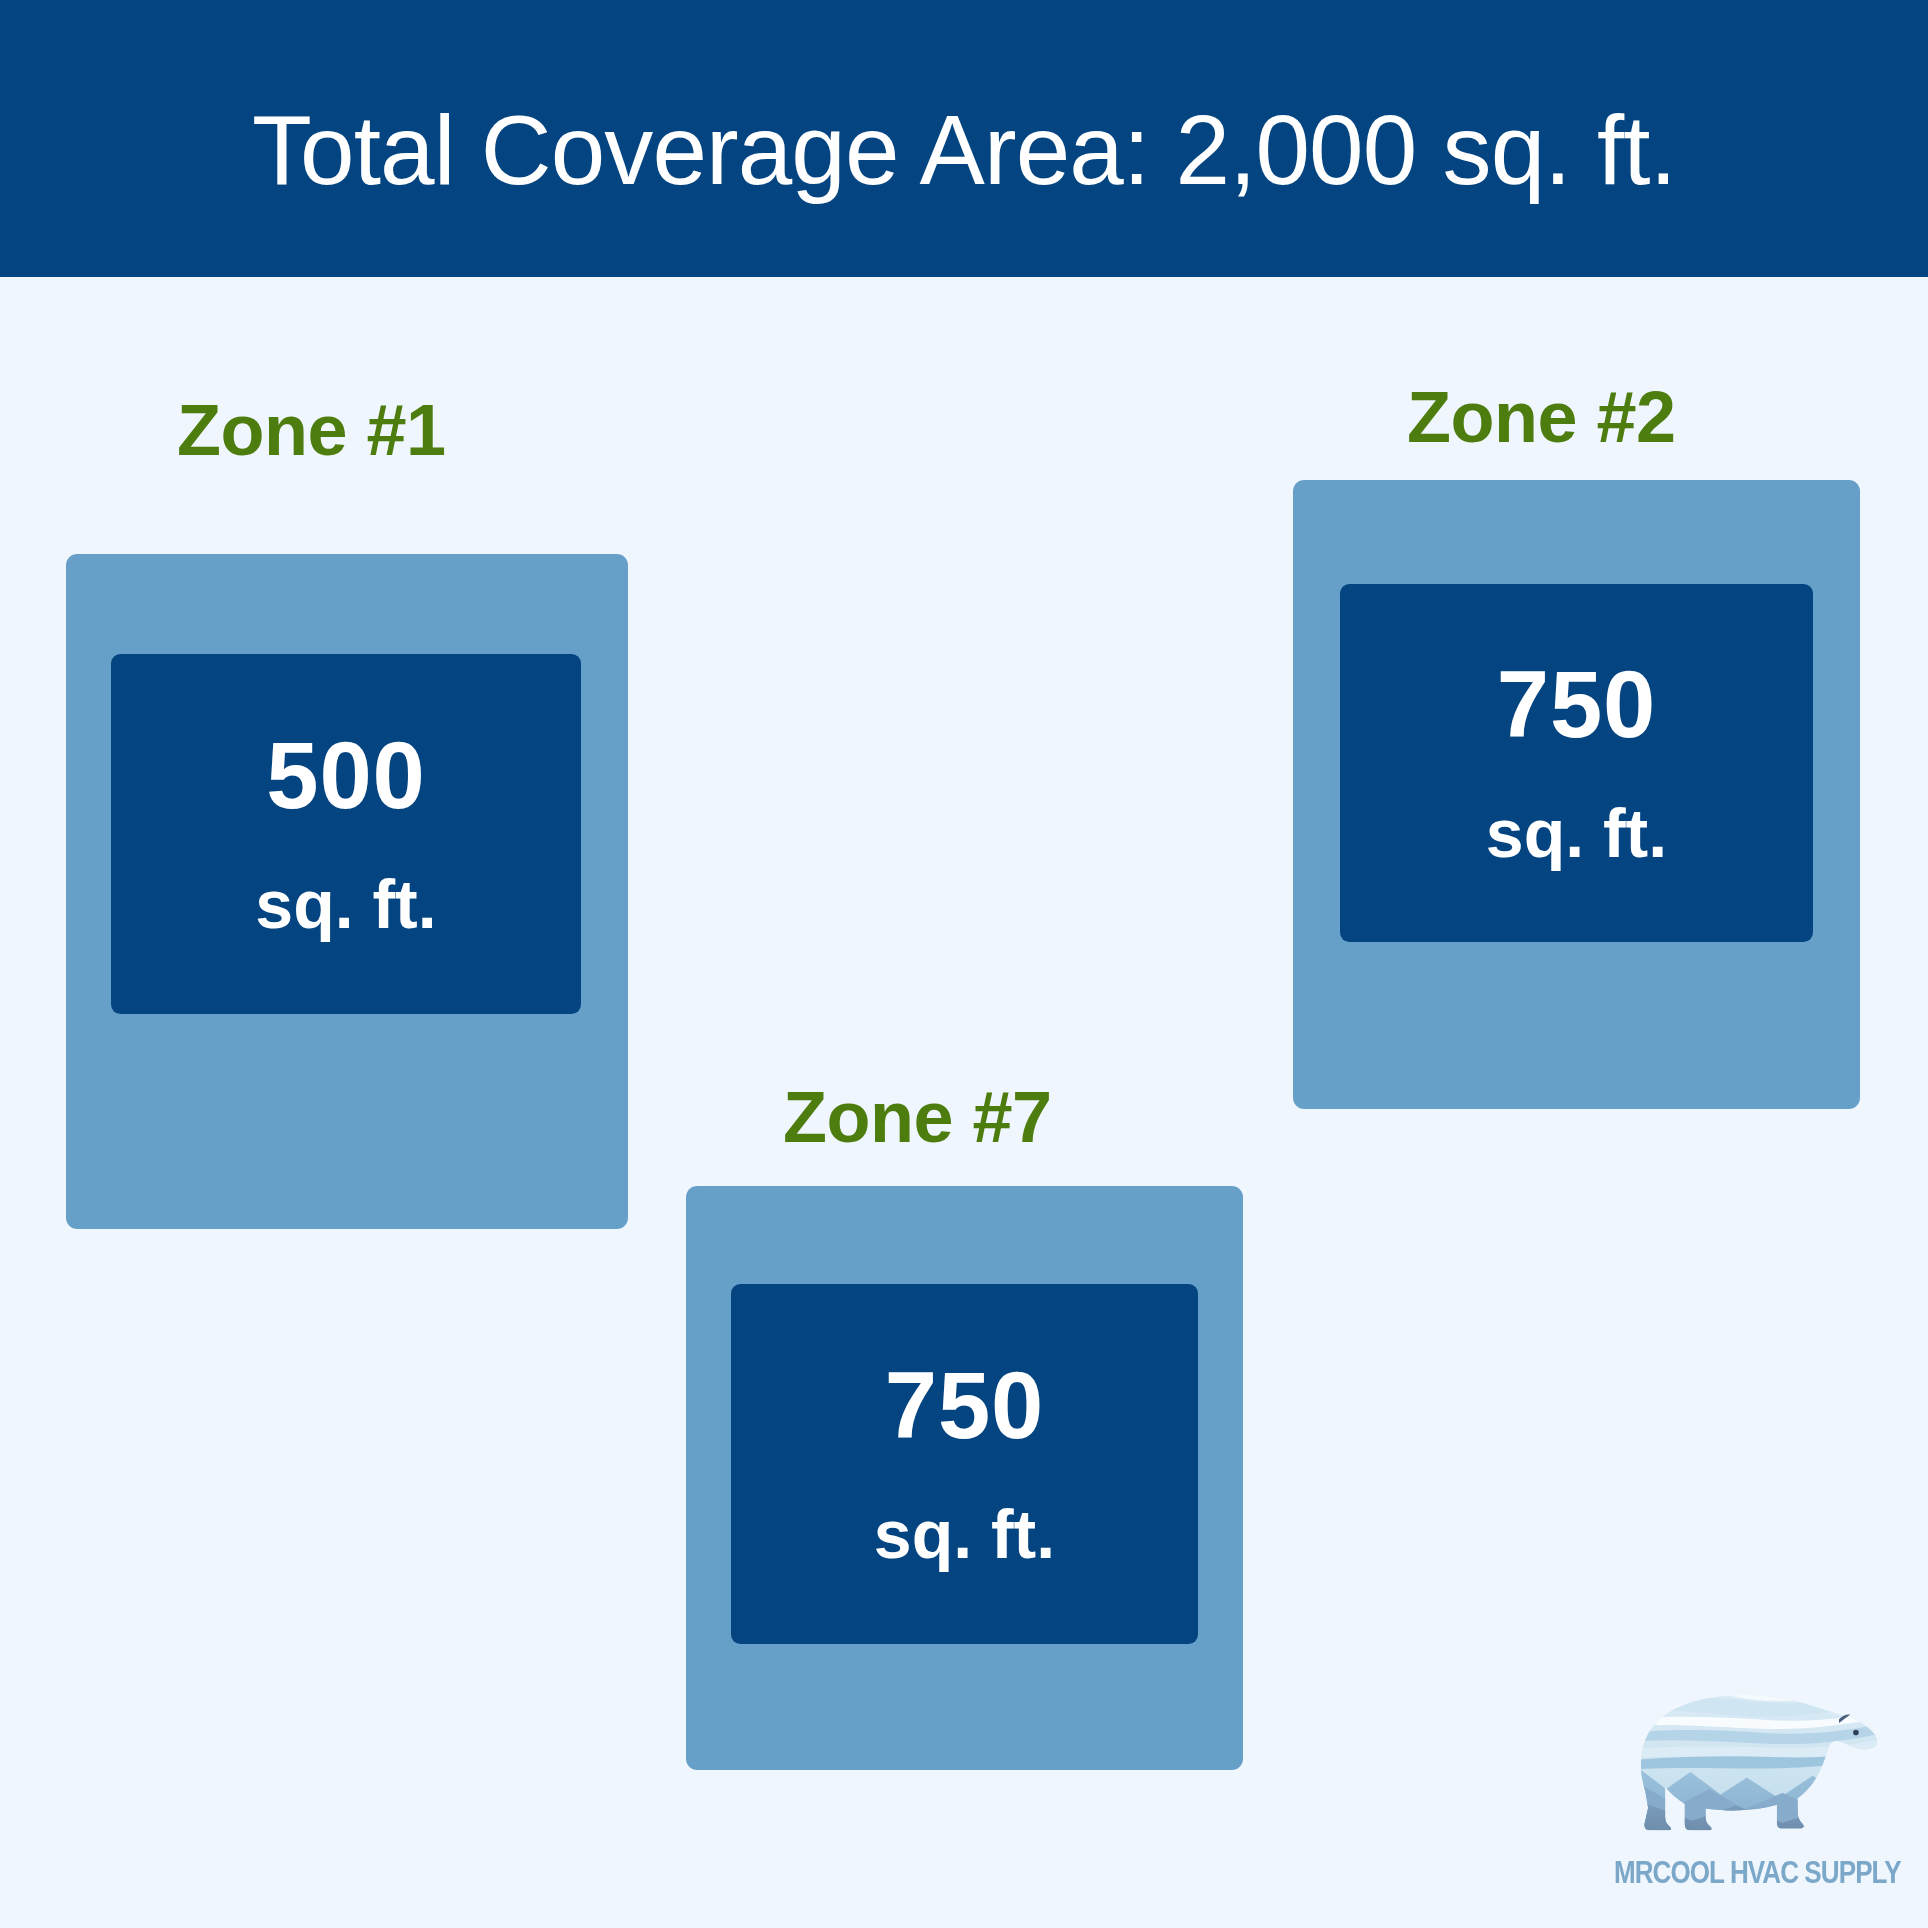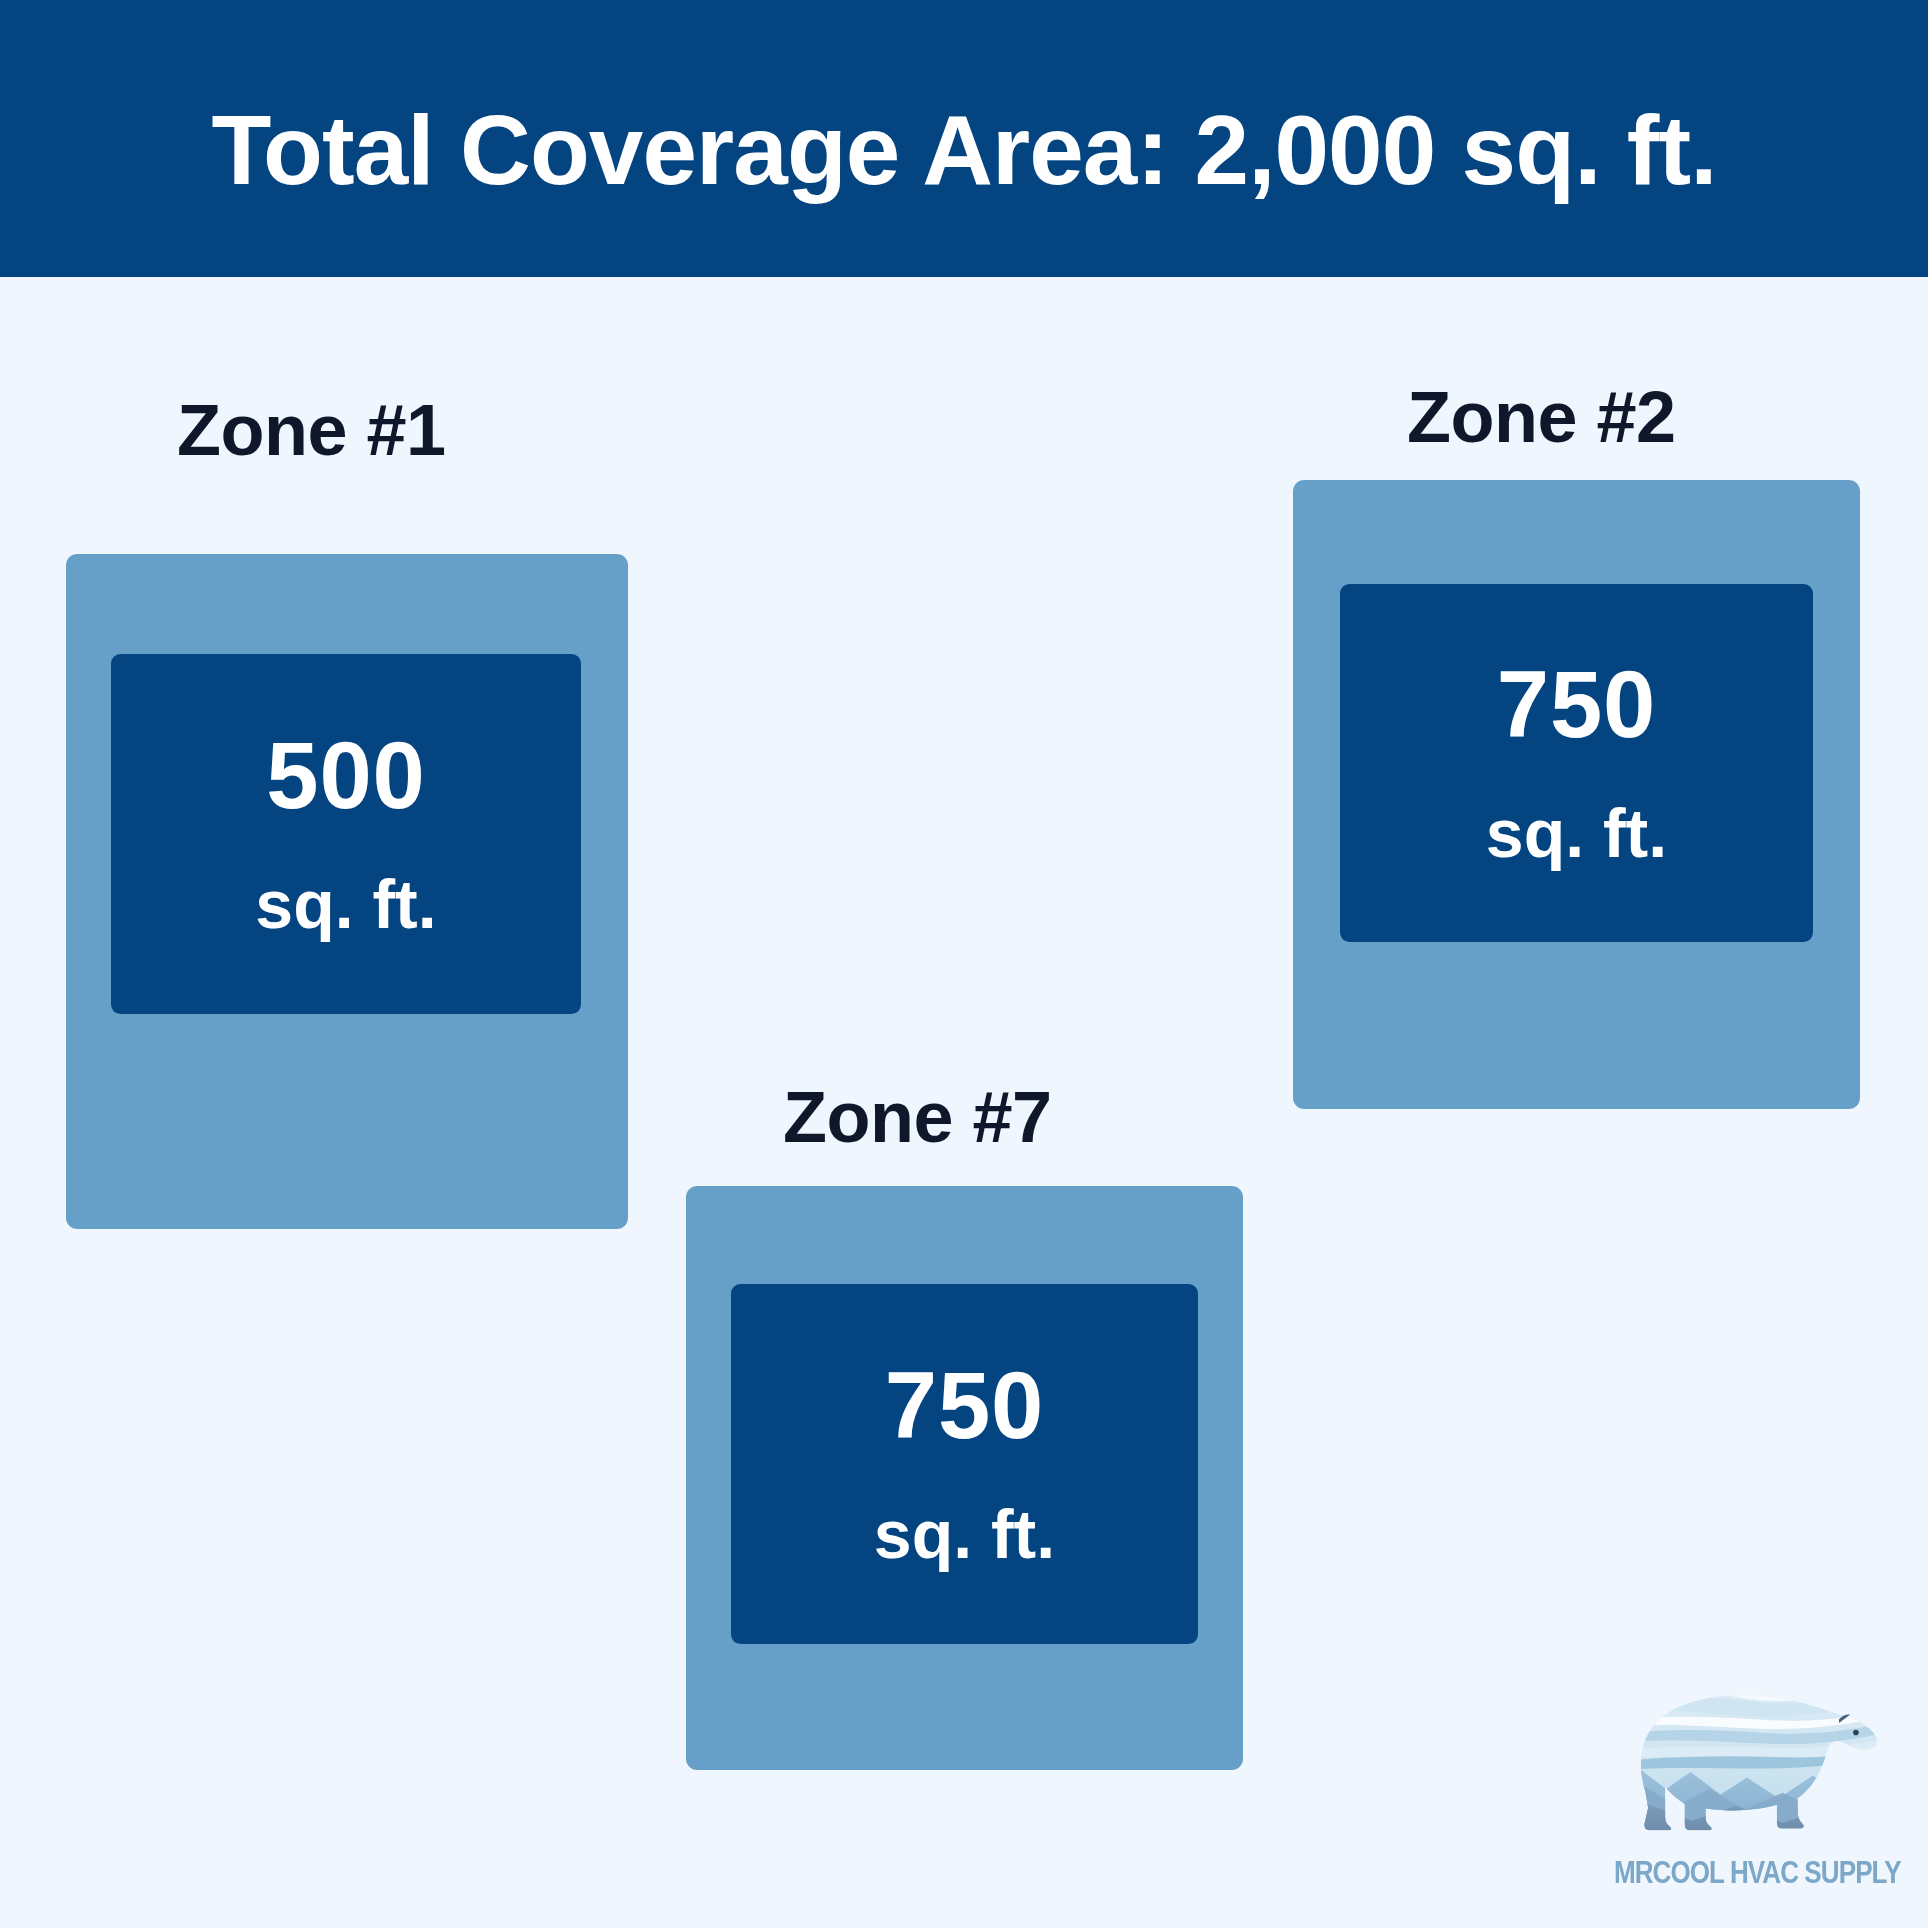--- a/index.html
+++ b/index.html
@@ -30,29 +30,29 @@
     height: 277px;
     background: #044480;
     display: flex;
     align-items: center;
     justify-content: center;
   }
   .header-title {
     color: #ffffff;
     font-family: "Liberation Sans", sans-serif;
     font-size: 98px;
-    font-weight: bold;
+    font-weight: normal;
     letter-spacing: -0.9px;
     line-height: 1;
     white-space: nowrap;
     margin-top: 23px;
   }
   .zone-label {
     position: absolute;
-    color: #0f172a;
+    color: #4d7c0f;
     font-family: "Liberation Sans", sans-serif;
     font-size: 72px;
     font-weight: bold;
     letter-spacing: -0.5px;
     line-height: 1;
     white-space: nowrap;
   }
   .zone-outer {
     position: absolute;
     background: #66a0c8;

